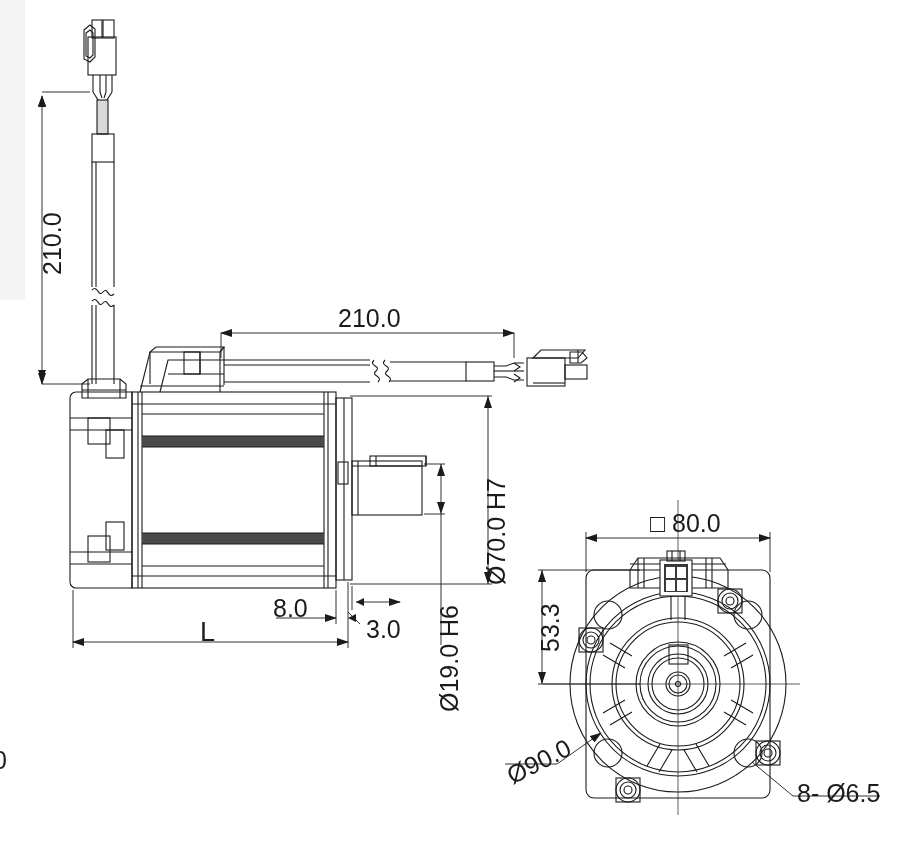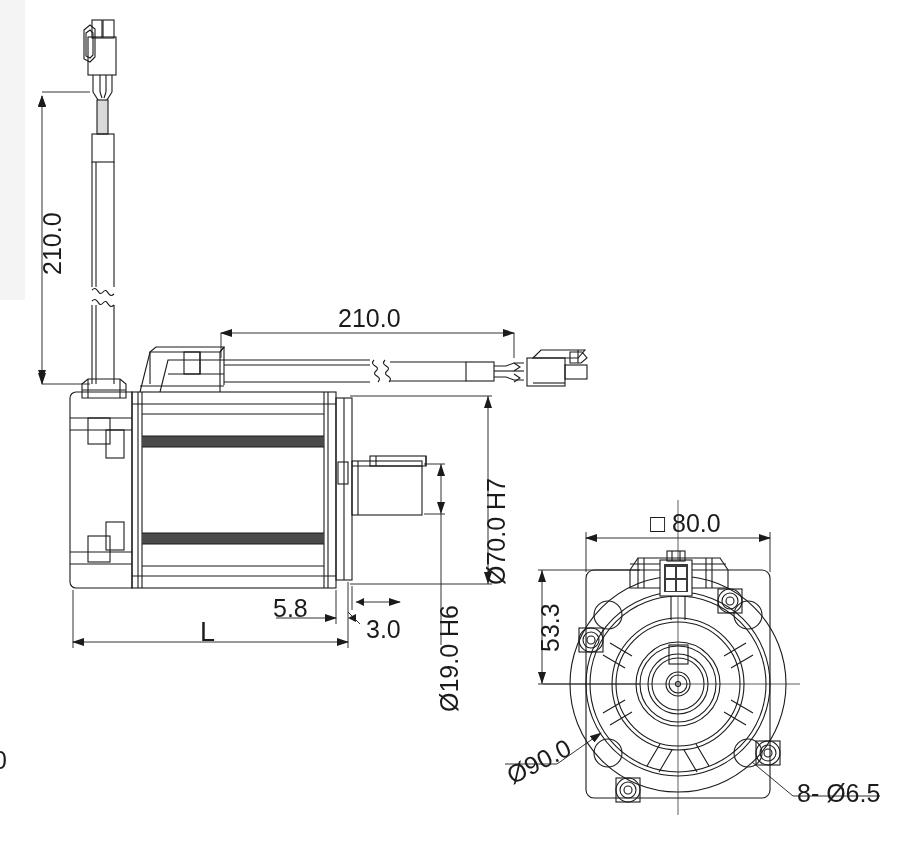--- a/index.html
+++ b/index.html
@@ -321,21 +321,21 @@
       </g>
     </g>
   </svg>
 
   <div class="dim-txt rot90" style="left:40px; top:275px;">210.0</div>
 
   <div class="dim-txt" style="left:338px; top:306px;">210.0</div>
 
   <div class="dim-txt" style="left:200px; top:619px; font-size:27px;">L</div>
 
-  <div class="dim-txt" style="left:273px; top:596px;">5.8</div>
+  <div class="dim-txt" style="left:273px; top:596px;">8.0</div>
 
   <div class="dim-txt" style="left:366px; top:577px;margin-top:40px;">3.0</div>
 
   <div class="dim-txt rot90" style="left:484px; top:585px;">Ø70.0 H7</div>
 
   <div class="dim-txt rot90" style="left:437px; top:712px;">Ø19.0 H6</div>
 
   <div class="dim-txt" style="left:650px; top:511px;">□ 80.0</div>
 
   <div class="dim-txt rot90" style="left:538px; top:652px;">53.3</div>

